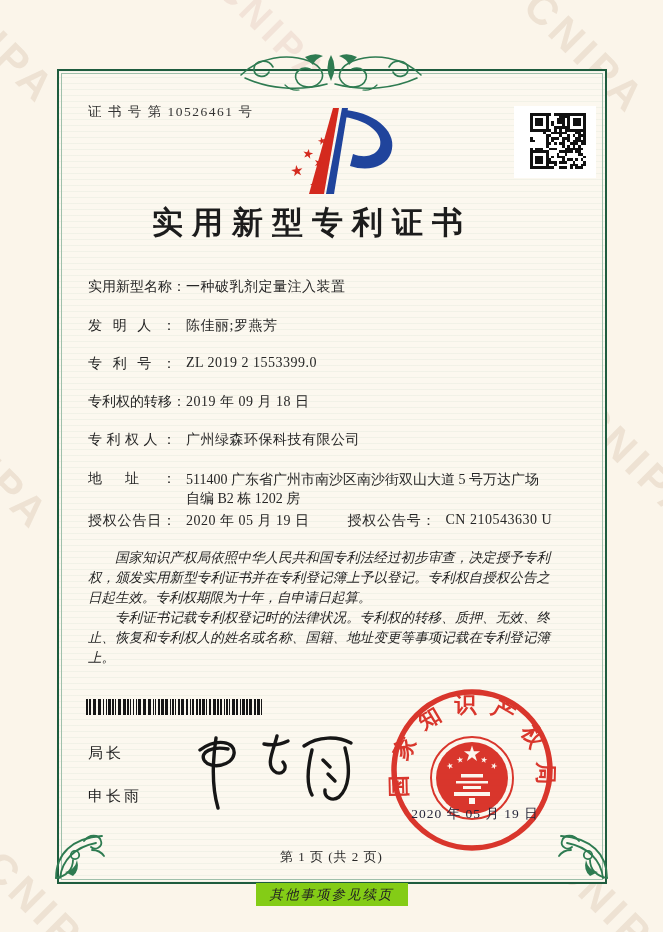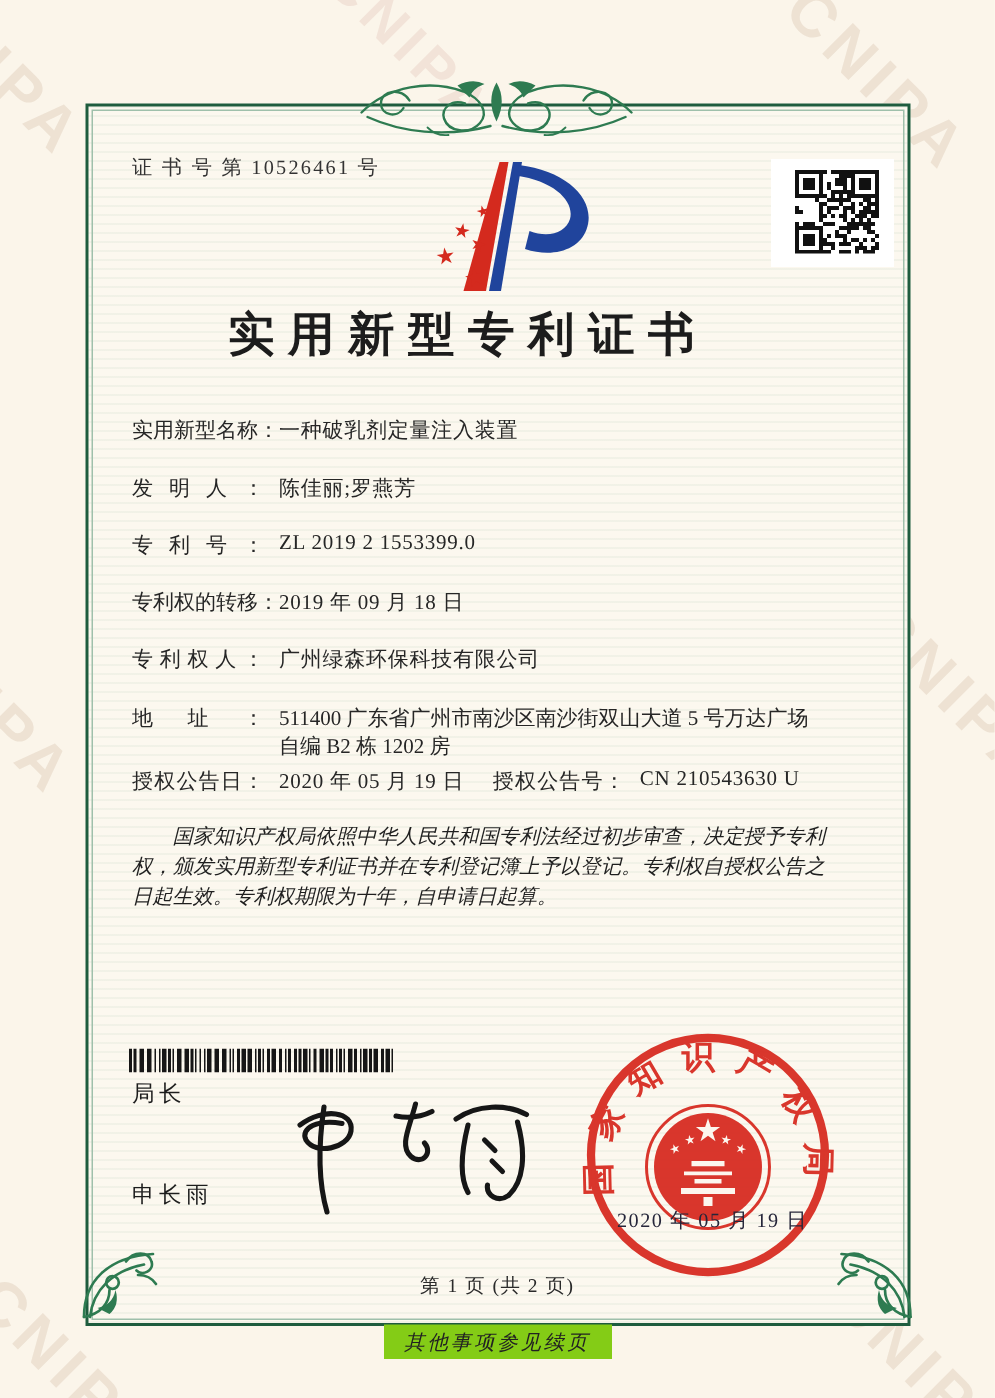--- a/index.html
+++ b/index.html
@@ -56,36 +56,36 @@
   
   .field{position:absolute;left:88px;font-size:14px;color:#262626;white-space:nowrap;}
   .flabel{
     display:inline-block;width:88px;margin-right:10px;vertical-align:top;
     text-align:justify;text-align-last:justify;-moz-text-align-last:justify;
   }
   .fvalue{display:inline-block;letter-spacing:0.5px;vertical-align:top;}
   .f1{top:278px;} .f2{top:317px;} .f3{top:355px;} .f4{top:393px;} .f5{top:431px;}
   .f6{top:470px;} .f7{top:512px;}
   .addr-val{display:inline-block;white-space:normal;width:400px;line-height:19px;vertical-align:top;}
-  .pair2{margin-left:19px;}
+  .pair2{margin-left:38px;}
   
   .legal{
     position:absolute;left:88px;top:548px;width:462px;
     font-size:13.5px;line-height:20px;text-align:justify;color:#1f1f1f;
     font-style:italic;
   }
   .legal p{margin:0;text-indent:2em;}
   
   .barcode{position:absolute;left:86px;top:699px;width:178px;height:16px;}
   .sig-label{
     position:absolute;left:88px;
     font-family:"Liberation Sans","DejaVu Sans",sans-serif;
     font-size:15px;letter-spacing:3px;color:#1d1d1d;
   }
-  .sig-title{top:720px;}
+  .sig-title{top:744px;}
   .sig-name{top:787px;}
   .sig-hand{position:absolute;left:178px;top:728px;width:182px;height:92px;}
   .seal{position:absolute;left:388px;top:686px;width:168px;height:168px;opacity:0.93;}
   .seal-date{
     position:absolute;left:398px;top:805px;width:154px;text-align:center;
     font-size:13.5px;color:#26263a;letter-spacing:1px;
   }
   .page-info{
     position:absolute;left:0;top:848px;width:663px;text-align:center;
     font-size:13px;color:#2a2a2a;letter-spacing:1px;
@@ -431,20 +431,21 @@
 </div>
 <div class="field f6">
   <span class="flabel">地址：</span><span class="addr-val"><span>511400 广东省广州市南沙区南沙街双山大道 5 号万达广场</span><br><span>自编 B2 栋 1202 房</span></span>
 </div>
 <div class="field f7">
   <span><span class="flabel">授权公告日：</span><span class="fvalue">2020 年 05 月 19 日</span></span><span class="pair2"><span class="flabel">授权公告号：</span><span class="fvalue">CN 210543630 U</span></span>
 </div>
 
 <div class="legal">
   <p>国家知识产权局依照中华人民共和国专利法经过初步审查，决定授予专利权，颁发实用新型专利证书并在专利登记簿上予以登记。专利权自授权公告之日起生效。专利权期限为十年，自申请日起算。</p>
+  <p>专利证书记载专利权登记时的法律状况。专利权的转移、质押、无效、终止、恢复和专利权人的姓名或名称、国籍、地址变更等事项记载在专利登记簿上。</p>
 </div>
 
 <svg class="barcode" id="barcode" viewBox="0 0 178 16" preserveAspectRatio="none">
     <rect x="0" y="0" width="2" height="16" fill="#161616"></rect>
     <rect x="3" y="0" width="2" height="16" fill="#161616"></rect>
     <rect x="7" y="0" width="3" height="16" fill="#161616"></rect>
     <rect x="12" y="0" width="3" height="16" fill="#161616"></rect>
     <rect x="17" y="0" width="1" height="16" fill="#161616"></rect>
     <rect x="20" y="0" width="1" height="16" fill="#161616"></rect>
     <rect x="22" y="0" width="3" height="16" fill="#161616"></rect>

